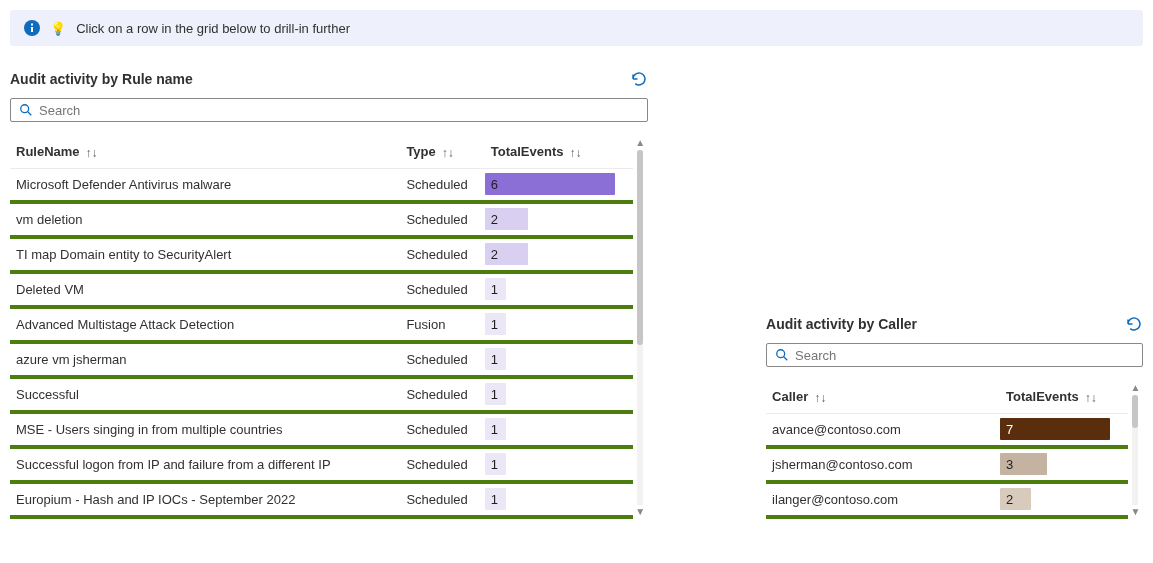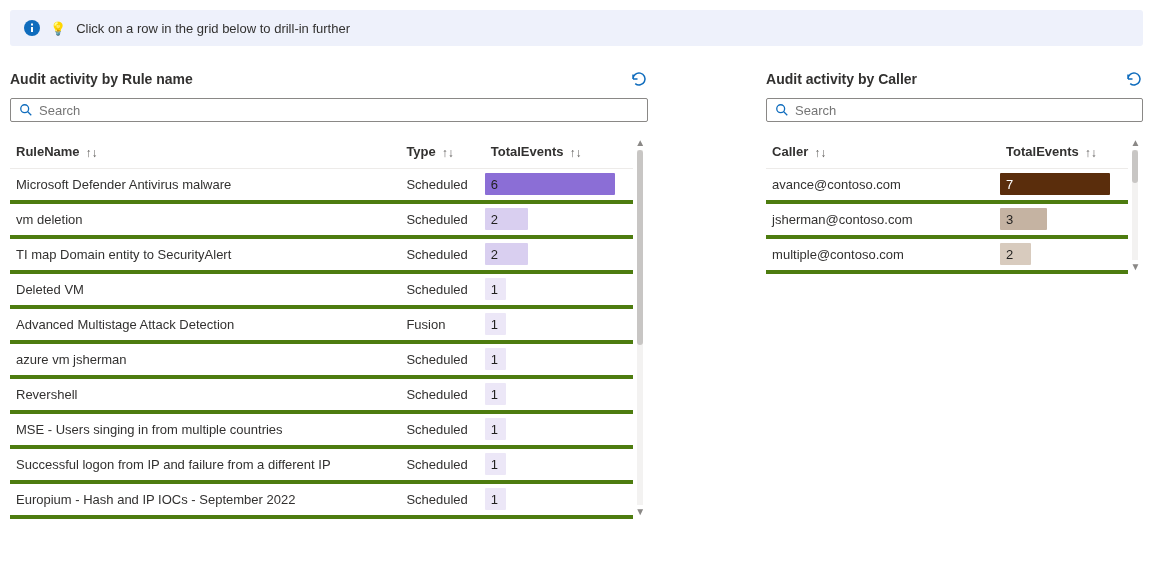--- a/index.html
+++ b/index.html
@@ -22,21 +22,21 @@
     margin-bottom: 24px;
   }
   .info-banner .info-icon {
     width: 16px; height: 16px; display:inline-flex; align-items:center; justify-content:center;
   }
   .info-banner .key-icon {
     color: #d9a300;
     font-size: 13px;
   }
   .info-banner .msg { color: #323130; font-size: 13px; }
-  .panels { display:flex; gap: 118px; }
+  .panels { display:flex; gap: 118px; align-items: flex-end; }
   .panel { }
   .panel.left { width: 640px; }
   .panel.right { width: 378px; }
   .panel-header {
     display:flex; align-items:center; justify-content:space-between;
     margin-bottom: 10px;
   }
   .panel-title { font-weight:600; font-size:14px; }
   .refresh-icon { color:#0f6cbd; cursor:pointer; display:inline-flex; }
   .refresh-icon svg { width:18px; height:18px; }
@@ -174,21 +174,21 @@
               </td>
             </tr>
             <tr>
               <td class="col-rule">azure vm jsherman</td>
               <td class="col-type">Scheduled</td>
               <td class="bar-cell">
                 <div class="bar" style="width: 21.6667px; background: rgb(236, 231, 247);">1</div>
               </td>
             </tr>
             <tr>
-              <td class="col-rule">Revershell</td>
+              <td class="col-rule">Successful</td>
               <td class="col-type">Scheduled</td>
               <td class="bar-cell">
                 <div class="bar" style="width: 21.6667px; background: rgb(236, 231, 247);">1</div>
               </td>
             </tr>
             <tr>
               <td class="col-rule">MSE - Users singing in from multiple countries</td>
               <td class="col-type">Scheduled</td>
               <td class="bar-cell">
                 <div class="bar" style="width: 21.6667px; background: rgb(236, 231, 247);">1</div>
@@ -251,21 +251,21 @@
                 <div class="bar inverse" style="width: 110px; background: rgb(90, 45, 12);">7</div>
               </td>
             </tr>
             <tr>
               <td class="col-caller">jsherman@contoso.com</td>
               <td class="bar-cell">
                 <div class="bar" style="width: 47.1429px; background: rgb(197, 179, 162);">3</div>
               </td>
             </tr>
             <tr>
-              <td class="col-caller">multiple@contoso.com</td>
+              <td class="col-caller">ilanger@contoso.com</td>
               <td class="bar-cell">
                 <div class="bar" style="width: 31.4286px; background: rgb(216, 203, 190);">2</div>
               </td>
             </tr>
           </tbody>
       </table>
       <div class="scrollbar">
         <span class="arrow">▲</span>
         <div class="track">
             <div class="thumb"></div>

